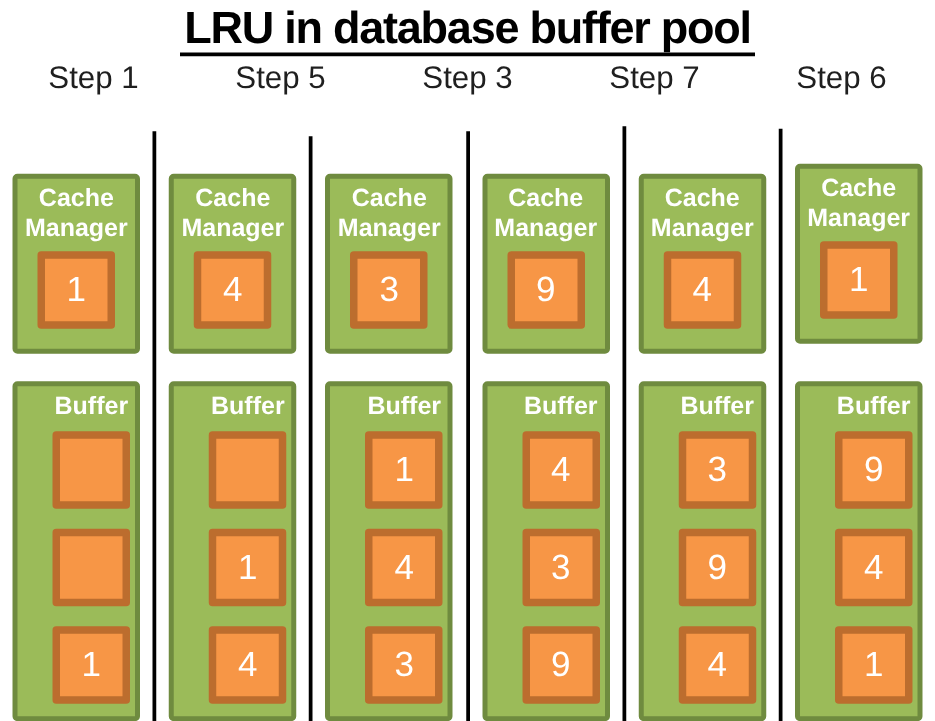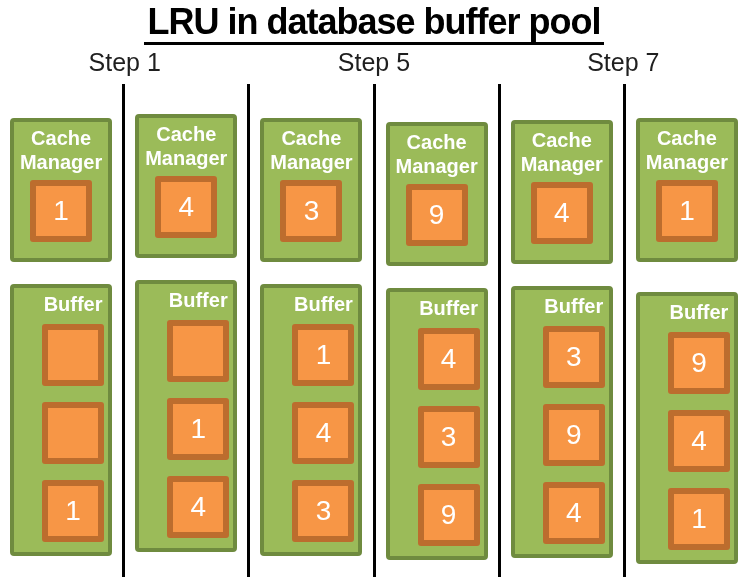--- a/index.html
+++ b/index.html
@@ -35,20 +35,21 @@
   .step-label {
     flex: 1;
     text-align: center;
     font-size: 25px;
     line-height: 32px;
     color: #1f1f1f;
   }
   .columns {
     display: flex;
     height: 493px;
+    align-items: flex-end;
   }
   .col {
     flex: 1;
     display: flex;
     flex-direction: column;
     align-items: center;
     border-right: 3px solid #000000;
     box-sizing: border-box;
   }
   .col:last-child { border-right: none; }
@@ -113,21 +114,23 @@
 
 <div class="page">
 
   <div class="title-wrap">
     <span class="title">LRU in database buffer pool</span>
   </div>
 
   <div class="steps-row">
     <div class="step-label">Step 1</div>
     <div class="step-label">Step 5</div>
+    <div class="step-label">Step 3</div>
     <div class="step-label">Step 7</div>
+    <div class="step-label">Step 6</div>
   </div>
 
   <div class="columns">
 
     <div class="col">
       <div class="green-box cache-box">
         <div class="box-label">Cache Manager</div>
         <div class="slot">1</div>
       </div>
       <div class="green-box buffer-box">

